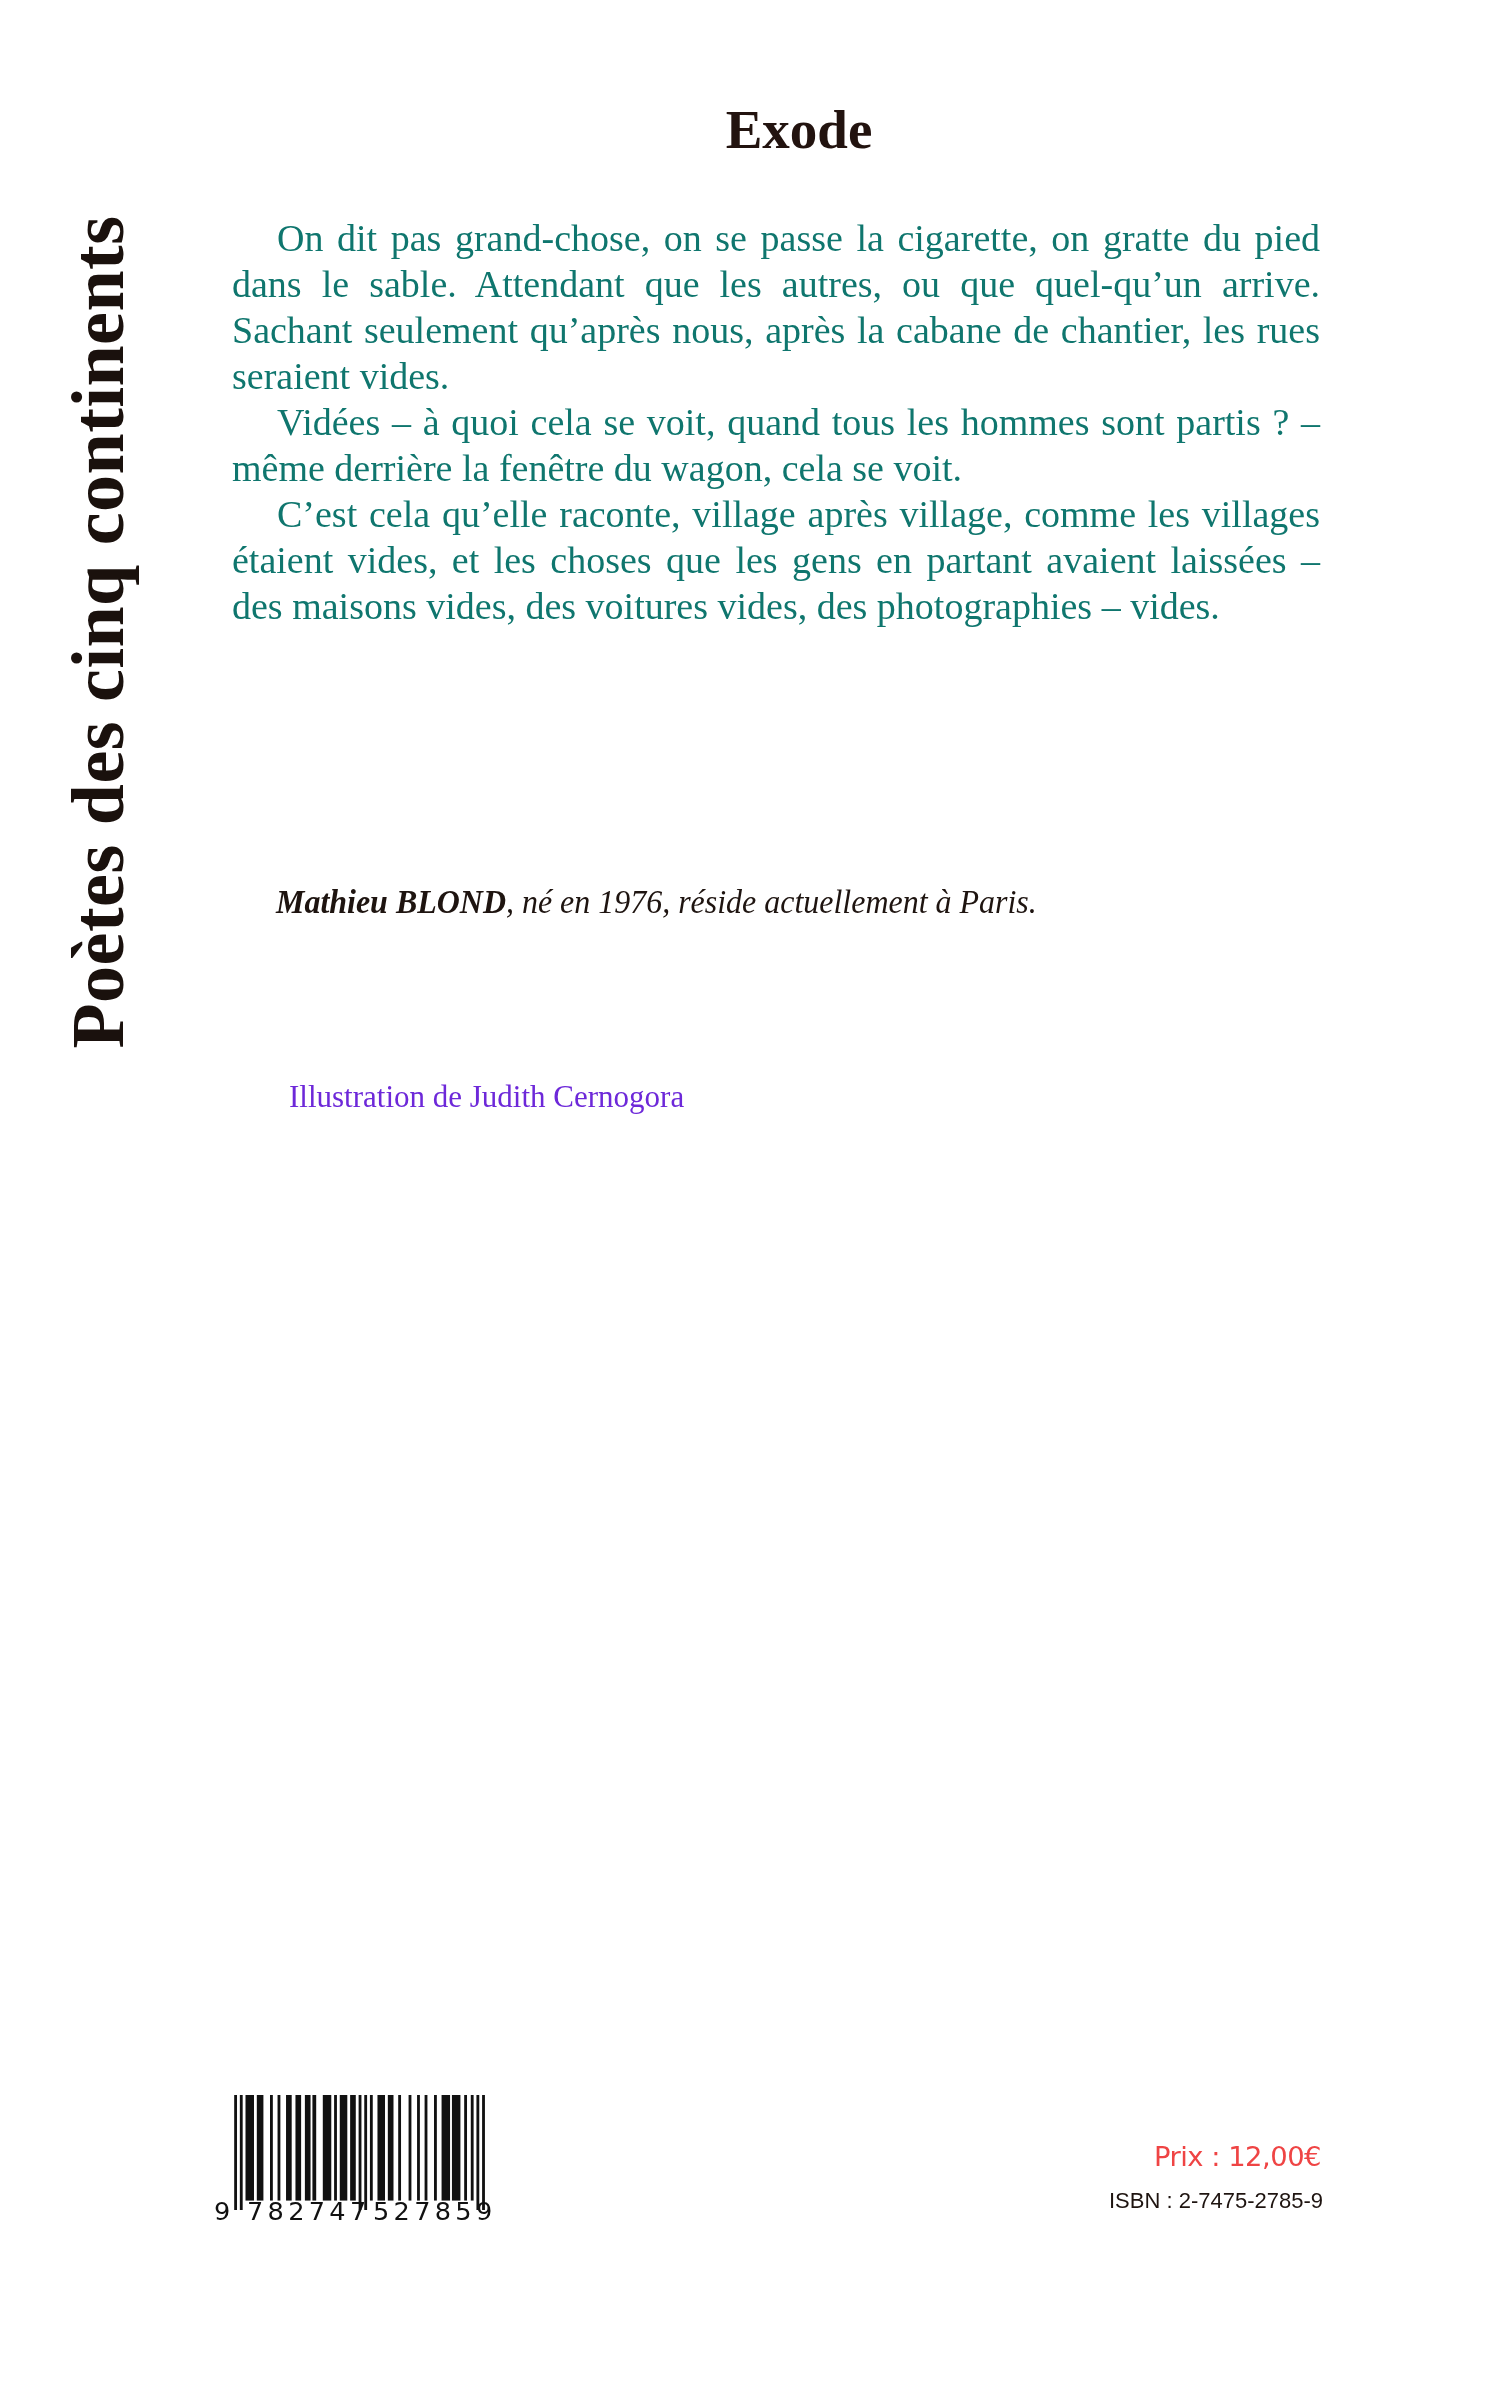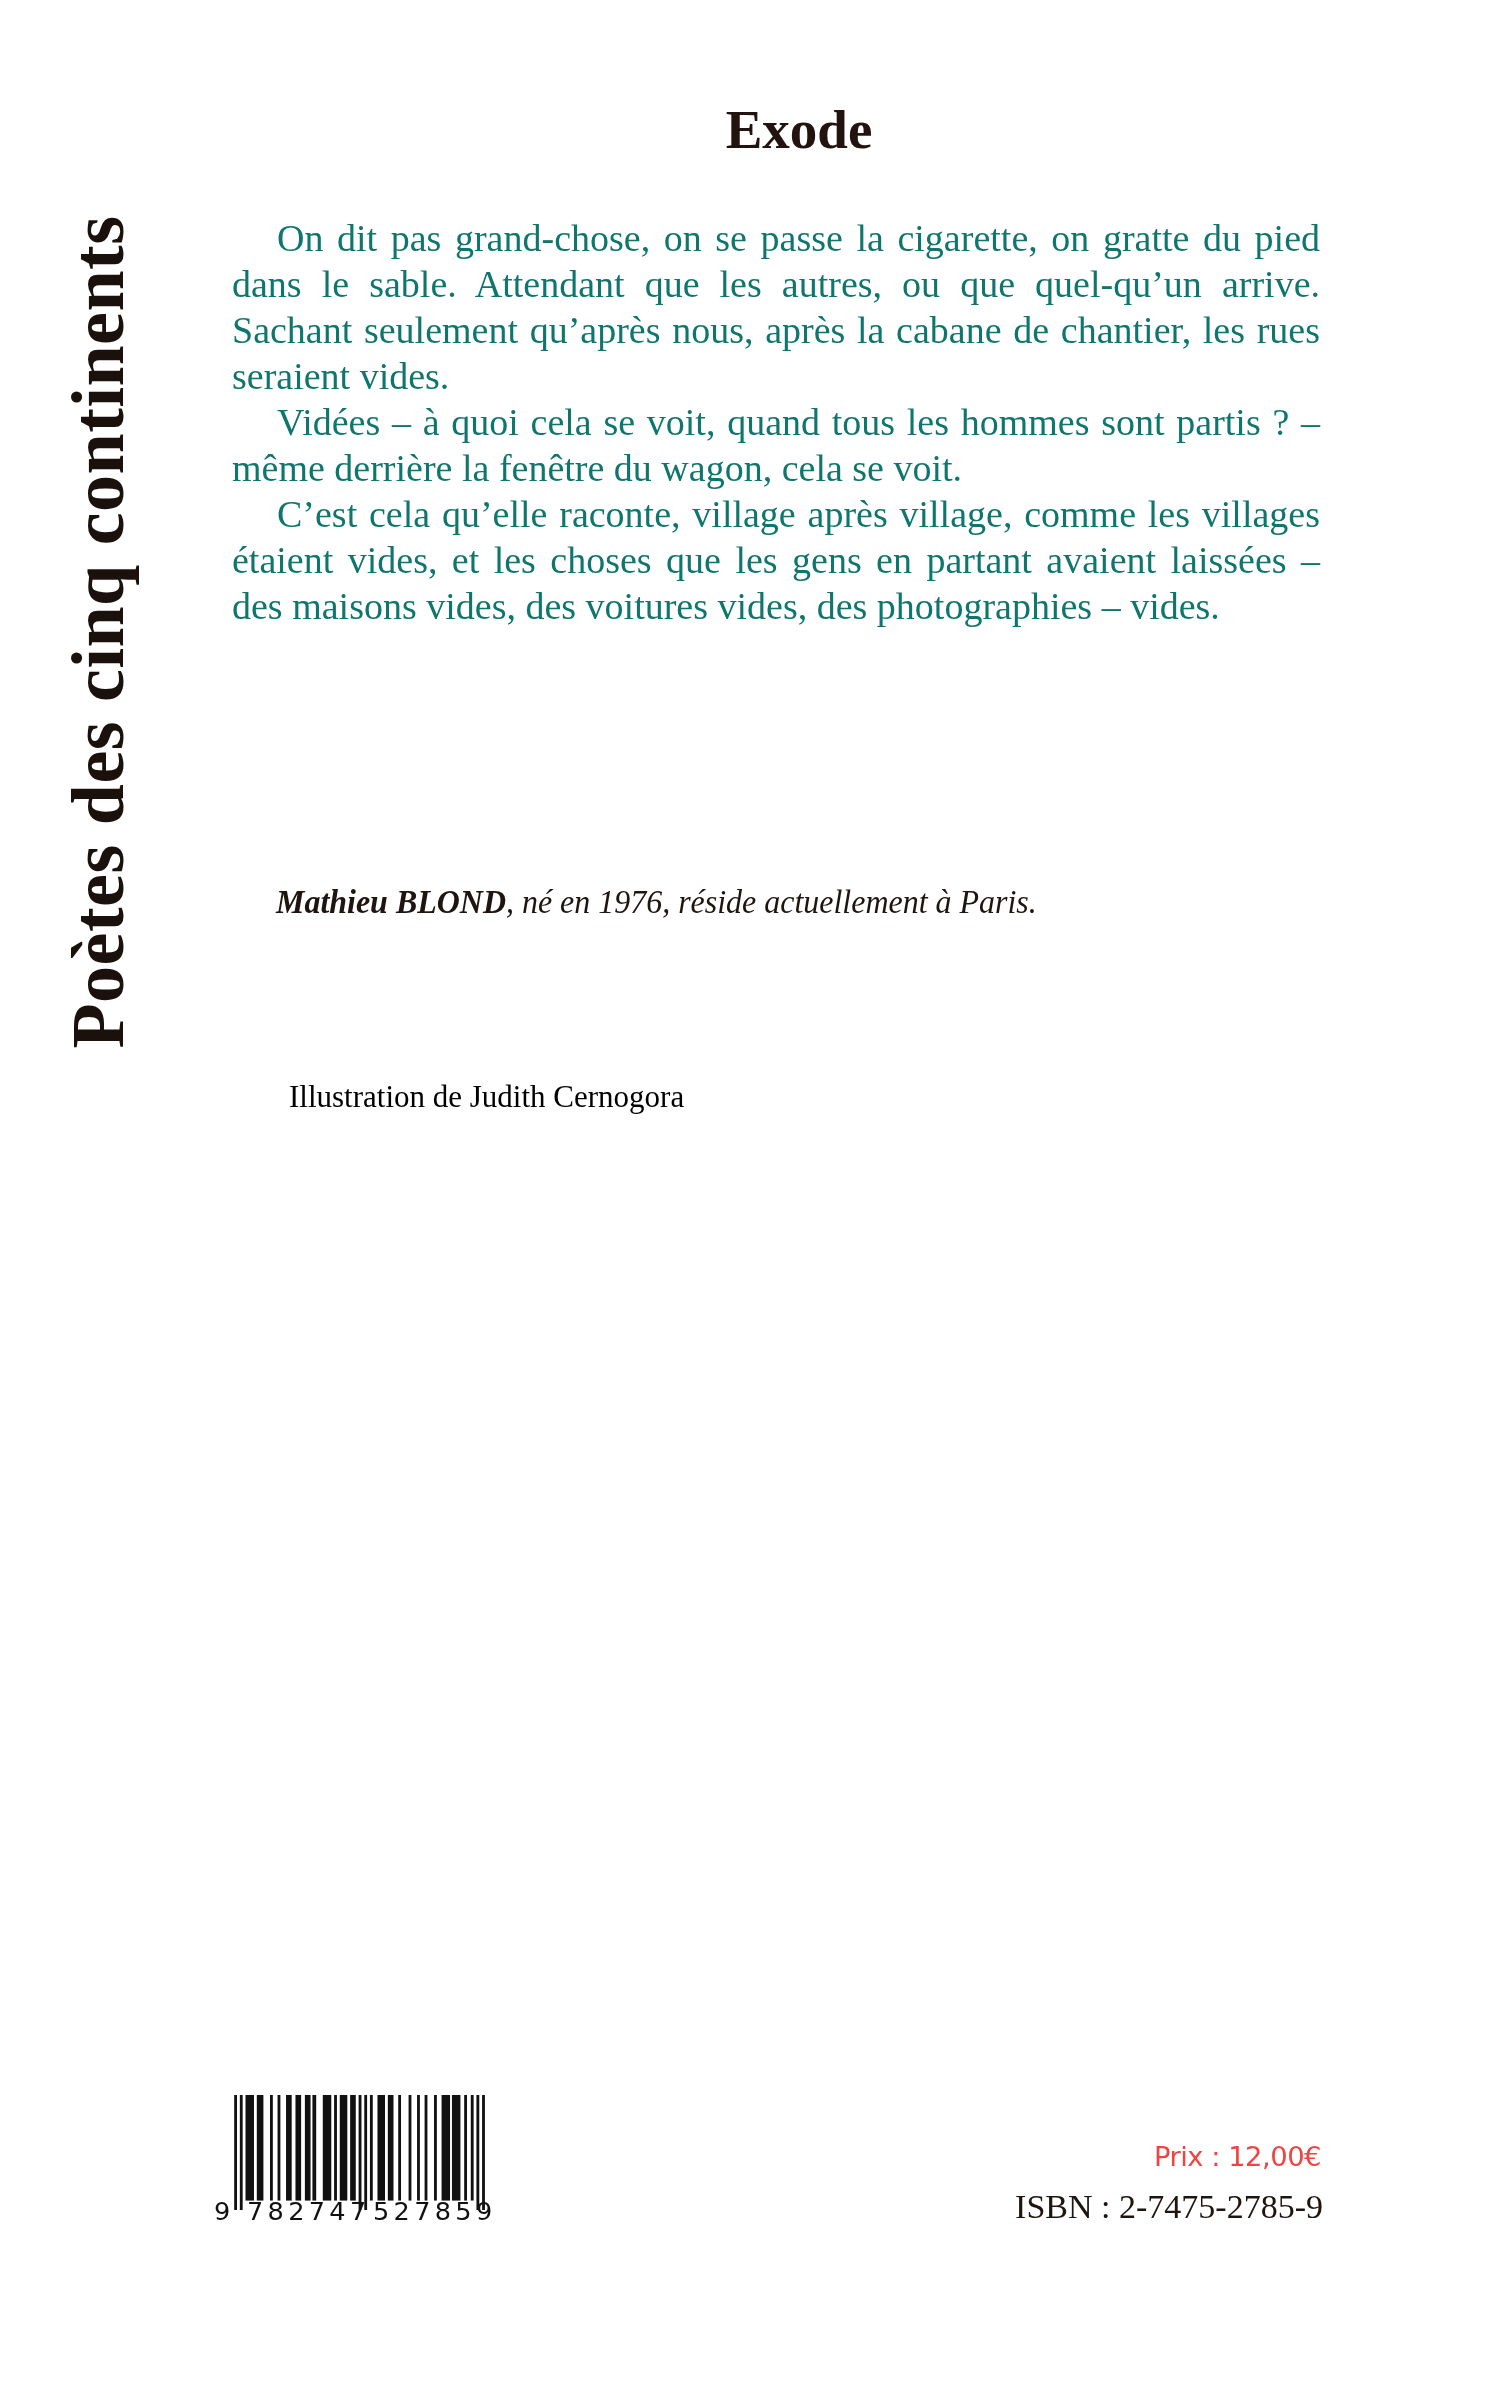--- a/index.html
+++ b/index.html
@@ -85,21 +85,21 @@
     }
     .author-note b {
       font-weight: bold;
     }
     .credit {
       position: absolute;
       left: 289px;
       top: 1079px;
       font-family: "Liberation Serif", "DejaVu Serif", serif;
       font-size: 31px;
-      color: #000000;
+      color: #6d28d9;
       white-space: nowrap;
     }
     
     .barcode {
       position: absolute;
       left: 214px;
       top: 2095px;
       width: 293px;
       height: 115px;
     }
@@ -129,22 +129,22 @@
       font-family: "DejaVu Sans", "Liberation Sans", sans-serif;
       font-size: 27.4px;
       color: #ef4444;
       white-space: nowrap;
       letter-spacing: -0.5px;
     }
     .isbn {
       position: absolute;
       right: 185px;
       top: 2188px;
-      font-family: Liberation Serif, serif;
-      font-size: 34px;
+      font-family: Liberation Sans, sans-serif;
+      font-size: 22px;
       color: #1e1410;
       white-space: nowrap;
     }
   </style>
 </head>
 <body>
 
 <div class="page">
 
   <div class="spine-title">

